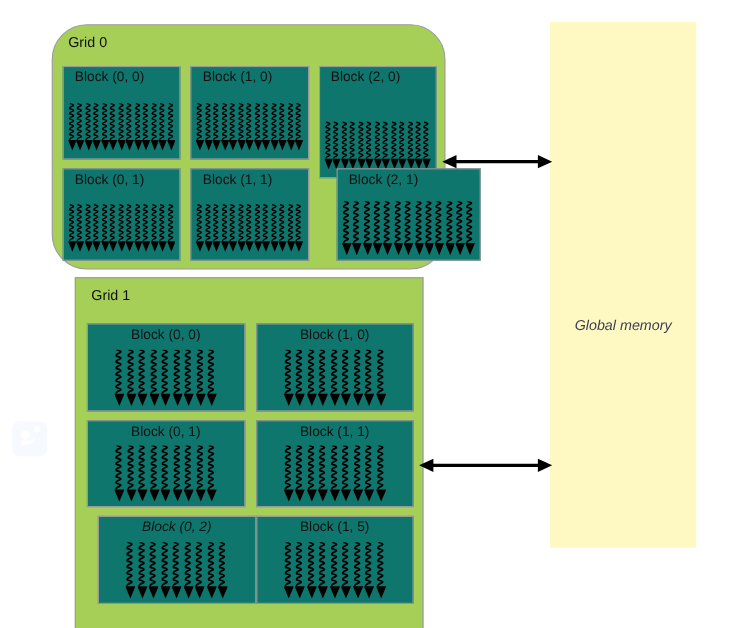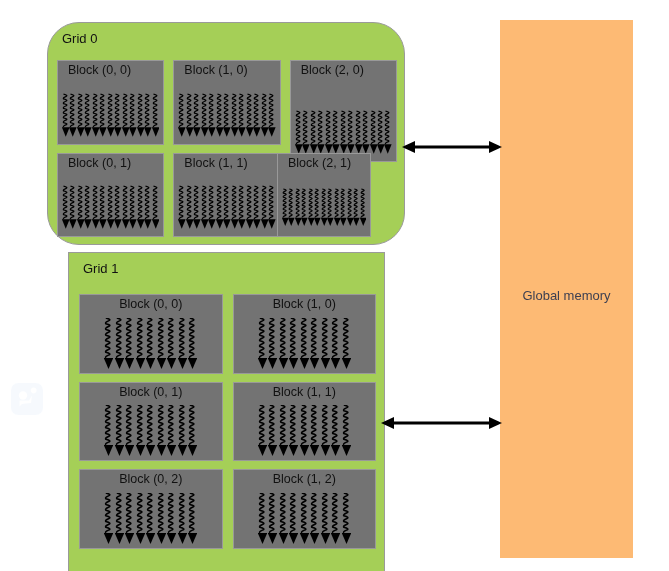--- a/index.html
+++ b/index.html
@@ -34,21 +34,21 @@
     white-space: nowrap;
   }
 
   
   .blocks-area { position: absolute; }
   #grid0-blocks { left: 9px;  top: 37px;  width: 340px; height: 177px; }
   #grid1-blocks { left: 10px; top: 41px;  width: 297px; height: 255px; }
 
   .block {
     position: absolute;
-    background: #737373;
+    background: #0f766e;
     border: 1px solid #999999;
     box-sizing: border-box;
     overflow: hidden;
   }
   .block-label {
     position: absolute;
     top: 2px;
     left: 0;
     right: 0;
     text-align: center;
@@ -70,23 +70,24 @@
   }
   #grid0-blocks .threads { left: 4px; right: 4px; justify-content: space-between; }
   .thread { display: block; }
 
   
   #global-memory {
     position: absolute;
     left: 500px;
     top: 20px;
     width: 133px;
-    height: 538px;
-    background: #fdba74;
+    height: 478px;
+    background: #fef9c3;
     box-sizing: border-box;
+    font-style: italic;
   }
   #global-memory-label {
     position: absolute;
     left: 0;
     right: 0;
     top: 268px;
     text-align: center;
     font-size: 13px;
     color: #3c3f51;
     white-space: nowrap;
@@ -391,21 +392,21 @@
           <svg width="8.6" height="49" viewBox="0 0 8.6 49" class="thread">
             <path d="M 1.7200000000000002 0 Q 7.7829999999999995 1.3571428571428572 4.3 2.7142857142857144 Q 0.8170000000000002 4.071428571428571 1.7200000000000002 5.428571428571429 Q 7.7829999999999995 6.7857142857142865 4.3 8.142857142857142 Q 0.8170000000000002 9.5 1.7200000000000002 10.857142857142858 Q 7.7829999999999995 12.214285714285715 4.3 13.571428571428573 Q 0.8170000000000002 14.928571428571429 1.7200000000000002 16.285714285714285 Q 7.7829999999999995 17.642857142857142 4.3 19 Q 0.8170000000000002 20.357142857142854 1.7200000000000002 21.714285714285715 Q 7.7829999999999995 23.071428571428573 4.3 24.42857142857143 Q 0.8170000000000002 25.785714285714285 1.7200000000000002 27.142857142857146 Q 7.7829999999999995 28.500000000000004 4.3 29.85714285714286 Q 0.8170000000000002 31.214285714285715 1.7200000000000002 32.57142857142858 Q 7.7829999999999995 33.92857142857142 4.3 35.285714285714285 Q 0.8170000000000002 36.64285714285714 1.7200000000000002 38" fill="none" stroke="#000000" stroke-width="1.462"></path>
             <polygon points="-0.1719999999999997,38 8.771999999999998,38 4.3,49" fill="#000000"></polygon>
           </svg>
           <svg width="8.6" height="49" viewBox="0 0 8.6 49" class="thread">
             <path d="M 1.7200000000000002 0 Q 7.7829999999999995 1.3571428571428572 4.3 2.7142857142857144 Q 0.8170000000000002 4.071428571428571 1.7200000000000002 5.428571428571429 Q 7.7829999999999995 6.7857142857142865 4.3 8.142857142857142 Q 0.8170000000000002 9.5 1.7200000000000002 10.857142857142858 Q 7.7829999999999995 12.214285714285715 4.3 13.571428571428573 Q 0.8170000000000002 14.928571428571429 1.7200000000000002 16.285714285714285 Q 7.7829999999999995 17.642857142857142 4.3 19 Q 0.8170000000000002 20.357142857142854 1.7200000000000002 21.714285714285715 Q 7.7829999999999995 23.071428571428573 4.3 24.42857142857143 Q 0.8170000000000002 25.785714285714285 1.7200000000000002 27.142857142857146 Q 7.7829999999999995 28.500000000000004 4.3 29.85714285714286 Q 0.8170000000000002 31.214285714285715 1.7200000000000002 32.57142857142858 Q 7.7829999999999995 33.92857142857142 4.3 35.285714285714285 Q 0.8170000000000002 36.64285714285714 1.7200000000000002 38" fill="none" stroke="#000000" stroke-width="1.462"></path>
             <polygon points="-0.1719999999999997,38 8.771999999999998,38 4.3,49" fill="#000000"></polygon>
           </svg>
         </div>
       </div>
-      <div class="block" style="left: 220px; top: 92.5px; width: 94px; height: 84.5px;">
+      <div class="block" style="left: 249px; top: 92.5px; width: 131px; height: 84.5px;">
         <div class="block-label">Block (2, 1)</div>
         <div class="threads">
           <svg width="8.6" height="49" viewBox="0 0 8.6 49" class="thread">
             <path d="M 1.7200000000000002 0 Q 7.7829999999999995 1.3571428571428572 4.3 2.7142857142857144 Q 0.8170000000000002 4.071428571428571 1.7200000000000002 5.428571428571429 Q 7.7829999999999995 6.7857142857142865 4.3 8.142857142857142 Q 0.8170000000000002 9.5 1.7200000000000002 10.857142857142858 Q 7.7829999999999995 12.214285714285715 4.3 13.571428571428573 Q 0.8170000000000002 14.928571428571429 1.7200000000000002 16.285714285714285 Q 7.7829999999999995 17.642857142857142 4.3 19 Q 0.8170000000000002 20.357142857142854 1.7200000000000002 21.714285714285715 Q 7.7829999999999995 23.071428571428573 4.3 24.42857142857143 Q 0.8170000000000002 25.785714285714285 1.7200000000000002 27.142857142857146 Q 7.7829999999999995 28.500000000000004 4.3 29.85714285714286 Q 0.8170000000000002 31.214285714285715 1.7200000000000002 32.57142857142858 Q 7.7829999999999995 33.92857142857142 4.3 35.285714285714285 Q 0.8170000000000002 36.64285714285714 1.7200000000000002 38" fill="none" stroke="#000000" stroke-width="1.462"></path>
             <polygon points="-0.1719999999999997,38 8.771999999999998,38 4.3,49" fill="#000000"></polygon>
           </svg>
           <svg width="8.6" height="49" viewBox="0 0 8.6 49" class="thread">
             <path d="M 1.7200000000000002 0 Q 7.7829999999999995 1.3571428571428572 4.3 2.7142857142857144 Q 0.8170000000000002 4.071428571428571 1.7200000000000002 5.428571428571429 Q 7.7829999999999995 6.7857142857142865 4.3 8.142857142857142 Q 0.8170000000000002 9.5 1.7200000000000002 10.857142857142858 Q 7.7829999999999995 12.214285714285715 4.3 13.571428571428573 Q 0.8170000000000002 14.928571428571429 1.7200000000000002 16.285714285714285 Q 7.7829999999999995 17.642857142857142 4.3 19 Q 0.8170000000000002 20.357142857142854 1.7200000000000002 21.714285714285715 Q 7.7829999999999995 23.071428571428573 4.3 24.42857142857143 Q 0.8170000000000002 25.785714285714285 1.7200000000000002 27.142857142857146 Q 7.7829999999999995 28.500000000000004 4.3 29.85714285714286 Q 0.8170000000000002 31.214285714285715 1.7200000000000002 32.57142857142858 Q 7.7829999999999995 33.92857142857142 4.3 35.285714285714285 Q 0.8170000000000002 36.64285714285714 1.7200000000000002 38" fill="none" stroke="#000000" stroke-width="1.462"></path>
             <polygon points="-0.1719999999999997,38 8.771999999999998,38 4.3,49" fill="#000000"></polygon>
           </svg>
@@ -618,21 +619,21 @@
           <svg width="9" height="51" viewBox="0 0 9 51" class="thread">
             <path d="M 1.8000000000000003 0 Q 8.145 1.4285714285714286 4.5 2.857142857142857 Q 0.855 4.285714285714286 1.8000000000000003 5.714285714285714 Q 8.145 7.142857142857143 4.5 8.571428571428571 Q 0.855 10 1.8000000000000003 11.428571428571429 Q 8.145 12.857142857142858 4.5 14.285714285714286 Q 0.855 15.714285714285715 1.8000000000000003 17.142857142857142 Q 8.145 18.57142857142857 4.5 20 Q 0.855 21.428571428571427 1.8000000000000003 22.857142857142858 Q 8.145 24.285714285714285 4.5 25.714285714285715 Q 0.855 27.142857142857142 1.8000000000000003 28.571428571428573 Q 8.145 30 4.5 31.42857142857143 Q 0.855 32.85714285714286 1.8000000000000003 34.285714285714285 Q 8.145 35.714285714285715 4.5 37.14285714285714 Q 0.855 38.57142857142857 1.8000000000000003 40" fill="none" stroke="#000000" stroke-width="1.53"></path>
             <polygon points="-0.17999999999999972,40 9.18,40 4.5,51" fill="#000000"></polygon>
           </svg>
           <svg width="9" height="51" viewBox="0 0 9 51" class="thread">
             <path d="M 1.8000000000000003 0 Q 8.145 1.4285714285714286 4.5 2.857142857142857 Q 0.855 4.285714285714286 1.8000000000000003 5.714285714285714 Q 8.145 7.142857142857143 4.5 8.571428571428571 Q 0.855 10 1.8000000000000003 11.428571428571429 Q 8.145 12.857142857142858 4.5 14.285714285714286 Q 0.855 15.714285714285715 1.8000000000000003 17.142857142857142 Q 8.145 18.57142857142857 4.5 20 Q 0.855 21.428571428571427 1.8000000000000003 22.857142857142858 Q 8.145 24.285714285714285 4.5 25.714285714285715 Q 0.855 27.142857142857142 1.8000000000000003 28.571428571428573 Q 8.145 30 4.5 31.42857142857143 Q 0.855 32.85714285714286 1.8000000000000003 34.285714285714285 Q 8.145 35.714285714285715 4.5 37.14285714285714 Q 0.855 38.57142857142857 1.8000000000000003 40" fill="none" stroke="#000000" stroke-width="1.53"></path>
             <polygon points="-0.17999999999999972,40 9.18,40 4.5,51" fill="#000000"></polygon>
           </svg>
         </div>
       </div>
-      <div class="block" style="left: 0px; top: 175.333px; width: 143.5px; height: 79.6667px;">
+      <div class="block" style="left: 10px; top: 175.333px; width: 143.5px; height: 79.6667px; font-style: italic;">
         <div class="block-label">Block (0, 2)</div>
         <div class="threads" style="gap: 1.5px;">
           <svg width="9" height="51" viewBox="0 0 9 51" class="thread">
             <path d="M 1.8000000000000003 0 Q 8.145 1.4285714285714286 4.5 2.857142857142857 Q 0.855 4.285714285714286 1.8000000000000003 5.714285714285714 Q 8.145 7.142857142857143 4.5 8.571428571428571 Q 0.855 10 1.8000000000000003 11.428571428571429 Q 8.145 12.857142857142858 4.5 14.285714285714286 Q 0.855 15.714285714285715 1.8000000000000003 17.142857142857142 Q 8.145 18.57142857142857 4.5 20 Q 0.855 21.428571428571427 1.8000000000000003 22.857142857142858 Q 8.145 24.285714285714285 4.5 25.714285714285715 Q 0.855 27.142857142857142 1.8000000000000003 28.571428571428573 Q 8.145 30 4.5 31.42857142857143 Q 0.855 32.85714285714286 1.8000000000000003 34.285714285714285 Q 8.145 35.714285714285715 4.5 37.14285714285714 Q 0.855 38.57142857142857 1.8000000000000003 40" fill="none" stroke="#000000" stroke-width="1.53"></path>
             <polygon points="-0.17999999999999972,40 9.18,40 4.5,51" fill="#000000"></polygon>
           </svg>
           <svg width="9" height="51" viewBox="0 0 9 51" class="thread">
             <path d="M 1.8000000000000003 0 Q 8.145 1.4285714285714286 4.5 2.857142857142857 Q 0.855 4.285714285714286 1.8000000000000003 5.714285714285714 Q 8.145 7.142857142857143 4.5 8.571428571428571 Q 0.855 10 1.8000000000000003 11.428571428571429 Q 8.145 12.857142857142858 4.5 14.285714285714286 Q 0.855 15.714285714285715 1.8000000000000003 17.142857142857142 Q 8.145 18.57142857142857 4.5 20 Q 0.855 21.428571428571427 1.8000000000000003 22.857142857142858 Q 8.145 24.285714285714285 4.5 25.714285714285715 Q 0.855 27.142857142857142 1.8000000000000003 28.571428571428573 Q 8.145 30 4.5 31.42857142857143 Q 0.855 32.85714285714286 1.8000000000000003 34.285714285714285 Q 8.145 35.714285714285715 4.5 37.14285714285714 Q 0.855 38.57142857142857 1.8000000000000003 40" fill="none" stroke="#000000" stroke-width="1.53"></path>
             <polygon points="-0.17999999999999972,40 9.18,40 4.5,51" fill="#000000"></polygon>
           </svg>
@@ -660,21 +661,21 @@
             <path d="M 1.8000000000000003 0 Q 8.145 1.4285714285714286 4.5 2.857142857142857 Q 0.855 4.285714285714286 1.8000000000000003 5.714285714285714 Q 8.145 7.142857142857143 4.5 8.571428571428571 Q 0.855 10 1.8000000000000003 11.428571428571429 Q 8.145 12.857142857142858 4.5 14.285714285714286 Q 0.855 15.714285714285715 1.8000000000000003 17.142857142857142 Q 8.145 18.57142857142857 4.5 20 Q 0.855 21.428571428571427 1.8000000000000003 22.857142857142858 Q 8.145 24.285714285714285 4.5 25.714285714285715 Q 0.855 27.142857142857142 1.8000000000000003 28.571428571428573 Q 8.145 30 4.5 31.42857142857143 Q 0.855 32.85714285714286 1.8000000000000003 34.285714285714285 Q 8.145 35.714285714285715 4.5 37.14285714285714 Q 0.855 38.57142857142857 1.8000000000000003 40" fill="none" stroke="#000000" stroke-width="1.53"></path>
             <polygon points="-0.17999999999999972,40 9.18,40 4.5,51" fill="#000000"></polygon>
           </svg>
           <svg width="9" height="51" viewBox="0 0 9 51" class="thread">
             <path d="M 1.8000000000000003 0 Q 8.145 1.4285714285714286 4.5 2.857142857142857 Q 0.855 4.285714285714286 1.8000000000000003 5.714285714285714 Q 8.145 7.142857142857143 4.5 8.571428571428571 Q 0.855 10 1.8000000000000003 11.428571428571429 Q 8.145 12.857142857142858 4.5 14.285714285714286 Q 0.855 15.714285714285715 1.8000000000000003 17.142857142857142 Q 8.145 18.57142857142857 4.5 20 Q 0.855 21.428571428571427 1.8000000000000003 22.857142857142858 Q 8.145 24.285714285714285 4.5 25.714285714285715 Q 0.855 27.142857142857142 1.8000000000000003 28.571428571428573 Q 8.145 30 4.5 31.42857142857143 Q 0.855 32.85714285714286 1.8000000000000003 34.285714285714285 Q 8.145 35.714285714285715 4.5 37.14285714285714 Q 0.855 38.57142857142857 1.8000000000000003 40" fill="none" stroke="#000000" stroke-width="1.53"></path>
             <polygon points="-0.17999999999999972,40 9.18,40 4.5,51" fill="#000000"></polygon>
           </svg>
         </div>
       </div>
       <div class="block" style="left: 153.5px; top: 175.333px; width: 143.5px; height: 79.6667px;">
-        <div class="block-label">Block (1, 2)</div>
+        <div class="block-label">Block (1, 5)</div>
         <div class="threads" style="gap: 1.5px;">
           <svg width="9" height="51" viewBox="0 0 9 51" class="thread">
             <path d="M 1.8000000000000003 0 Q 8.145 1.4285714285714286 4.5 2.857142857142857 Q 0.855 4.285714285714286 1.8000000000000003 5.714285714285714 Q 8.145 7.142857142857143 4.5 8.571428571428571 Q 0.855 10 1.8000000000000003 11.428571428571429 Q 8.145 12.857142857142858 4.5 14.285714285714286 Q 0.855 15.714285714285715 1.8000000000000003 17.142857142857142 Q 8.145 18.57142857142857 4.5 20 Q 0.855 21.428571428571427 1.8000000000000003 22.857142857142858 Q 8.145 24.285714285714285 4.5 25.714285714285715 Q 0.855 27.142857142857142 1.8000000000000003 28.571428571428573 Q 8.145 30 4.5 31.42857142857143 Q 0.855 32.85714285714286 1.8000000000000003 34.285714285714285 Q 8.145 35.714285714285715 4.5 37.14285714285714 Q 0.855 38.57142857142857 1.8000000000000003 40" fill="none" stroke="#000000" stroke-width="1.53"></path>
             <polygon points="-0.17999999999999972,40 9.18,40 4.5,51" fill="#000000"></polygon>
           </svg>
           <svg width="9" height="51" viewBox="0 0 9 51" class="thread">
             <path d="M 1.8000000000000003 0 Q 8.145 1.4285714285714286 4.5 2.857142857142857 Q 0.855 4.285714285714286 1.8000000000000003 5.714285714285714 Q 8.145 7.142857142857143 4.5 8.571428571428571 Q 0.855 10 1.8000000000000003 11.428571428571429 Q 8.145 12.857142857142858 4.5 14.285714285714286 Q 0.855 15.714285714285715 1.8000000000000003 17.142857142857142 Q 8.145 18.57142857142857 4.5 20 Q 0.855 21.428571428571427 1.8000000000000003 22.857142857142858 Q 8.145 24.285714285714285 4.5 25.714285714285715 Q 0.855 27.142857142857142 1.8000000000000003 28.571428571428573 Q 8.145 30 4.5 31.42857142857143 Q 0.855 32.85714285714286 1.8000000000000003 34.285714285714285 Q 8.145 35.714285714285715 4.5 37.14285714285714 Q 0.855 38.57142857142857 1.8000000000000003 40" fill="none" stroke="#000000" stroke-width="1.53"></path>
             <polygon points="-0.17999999999999972,40 9.18,40 4.5,51" fill="#000000"></polygon>
           </svg>
           <svg width="9" height="51" viewBox="0 0 9 51" class="thread">

